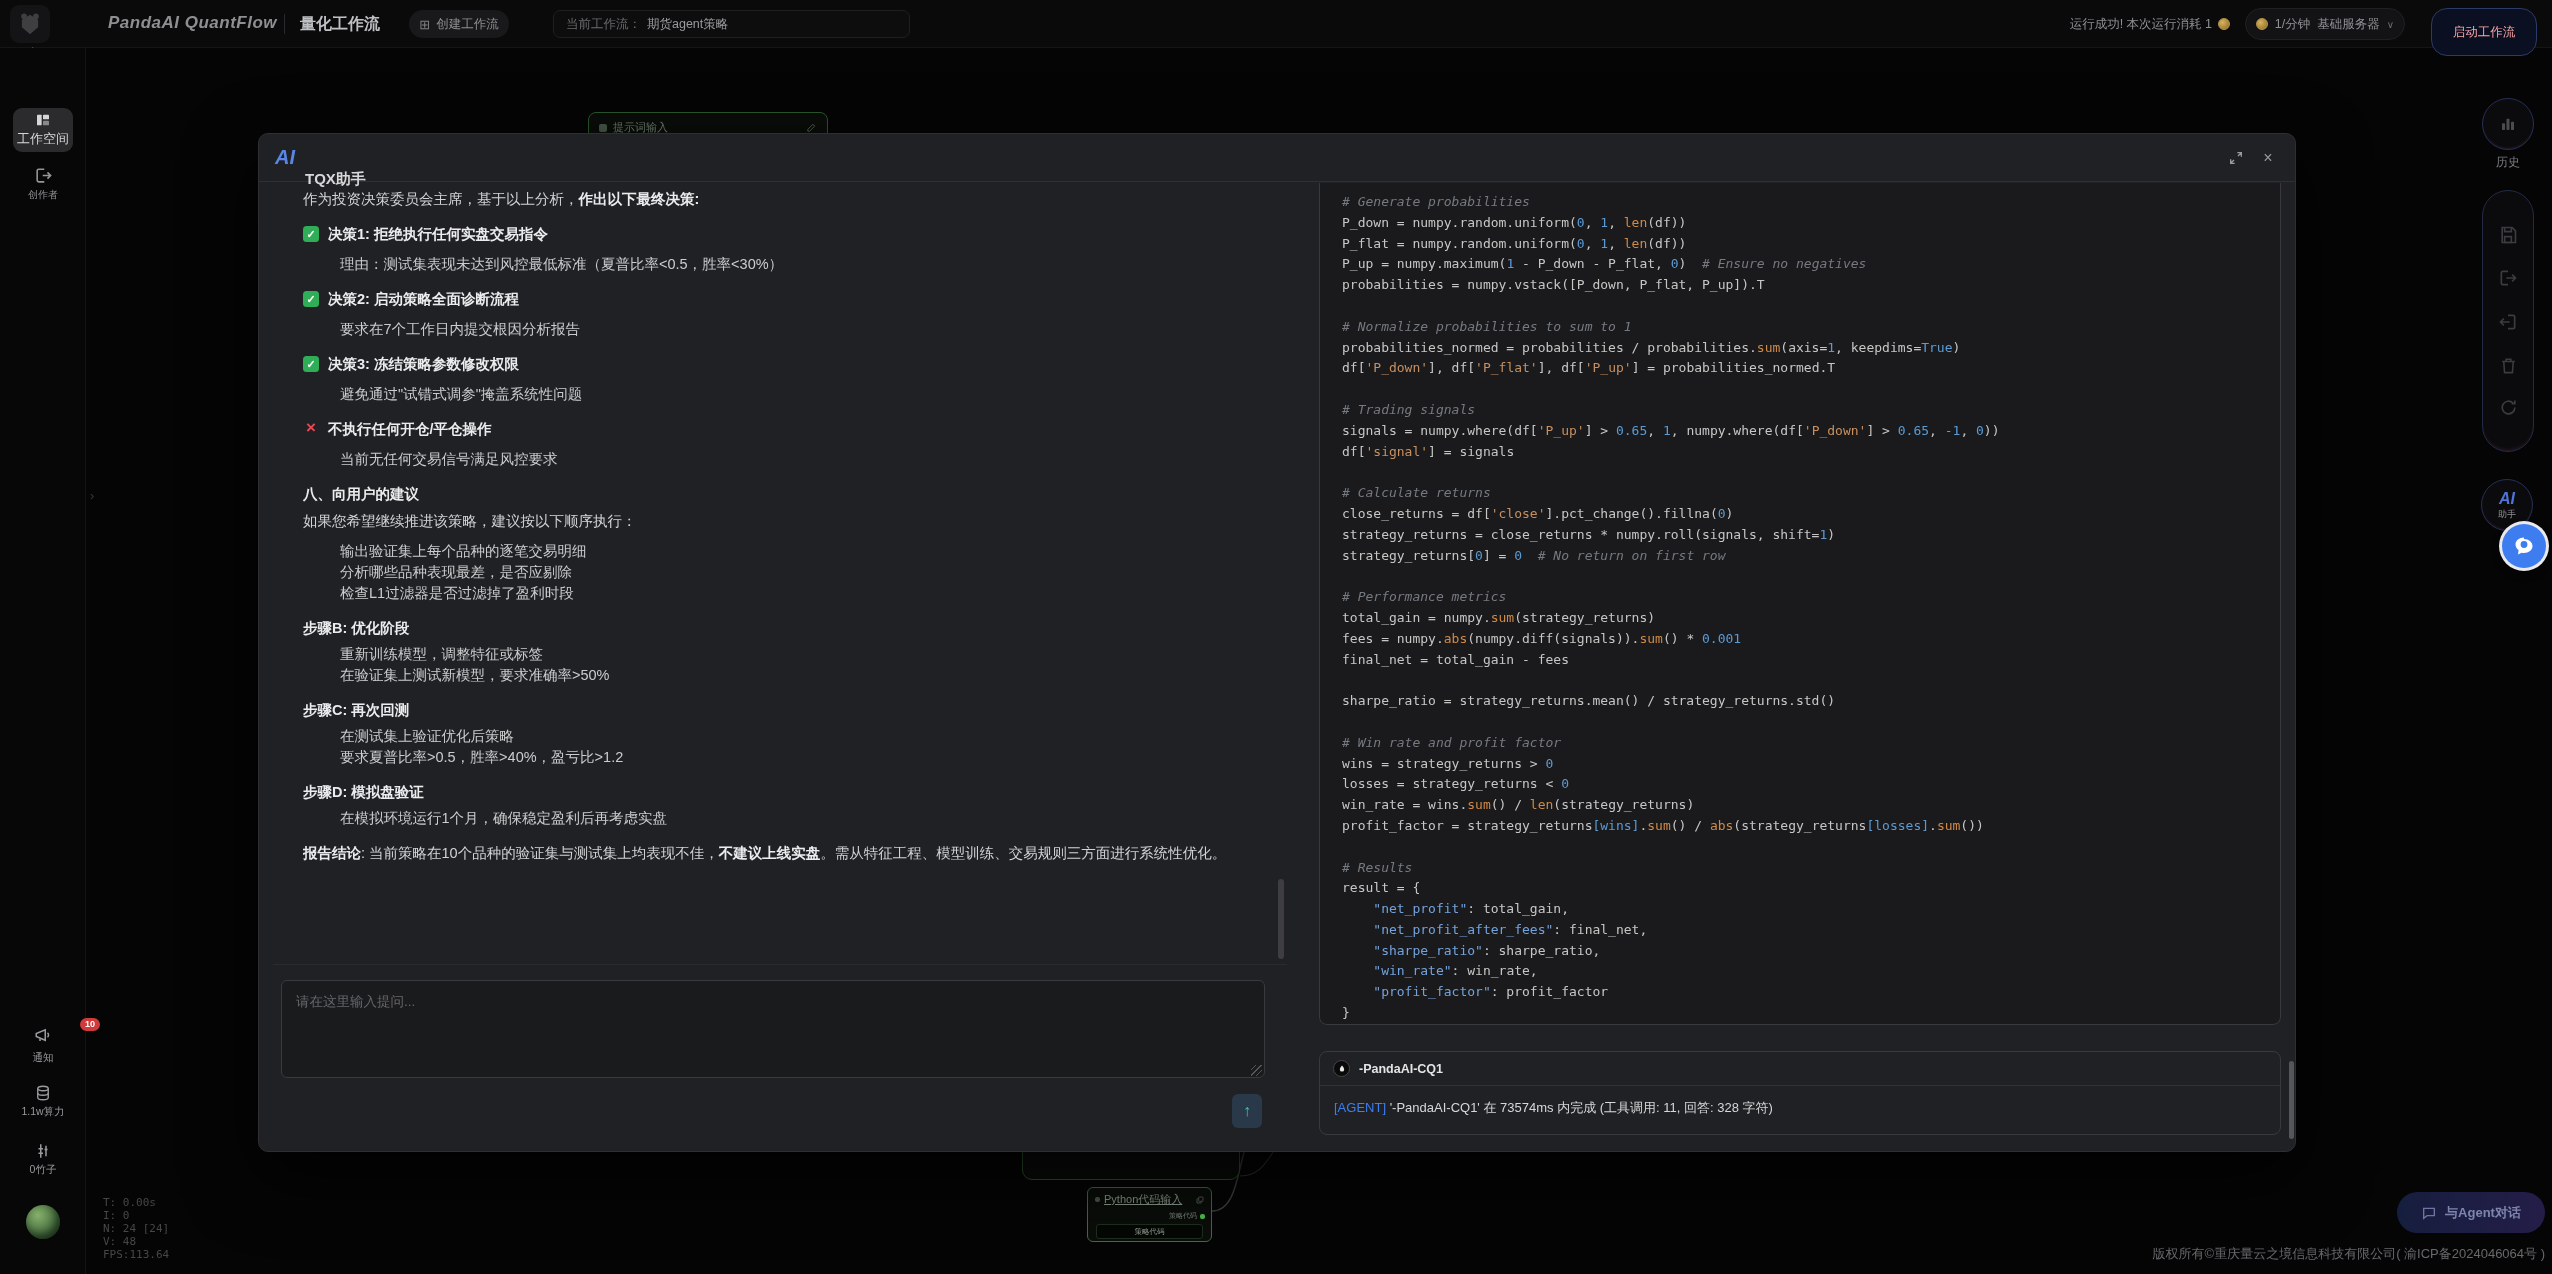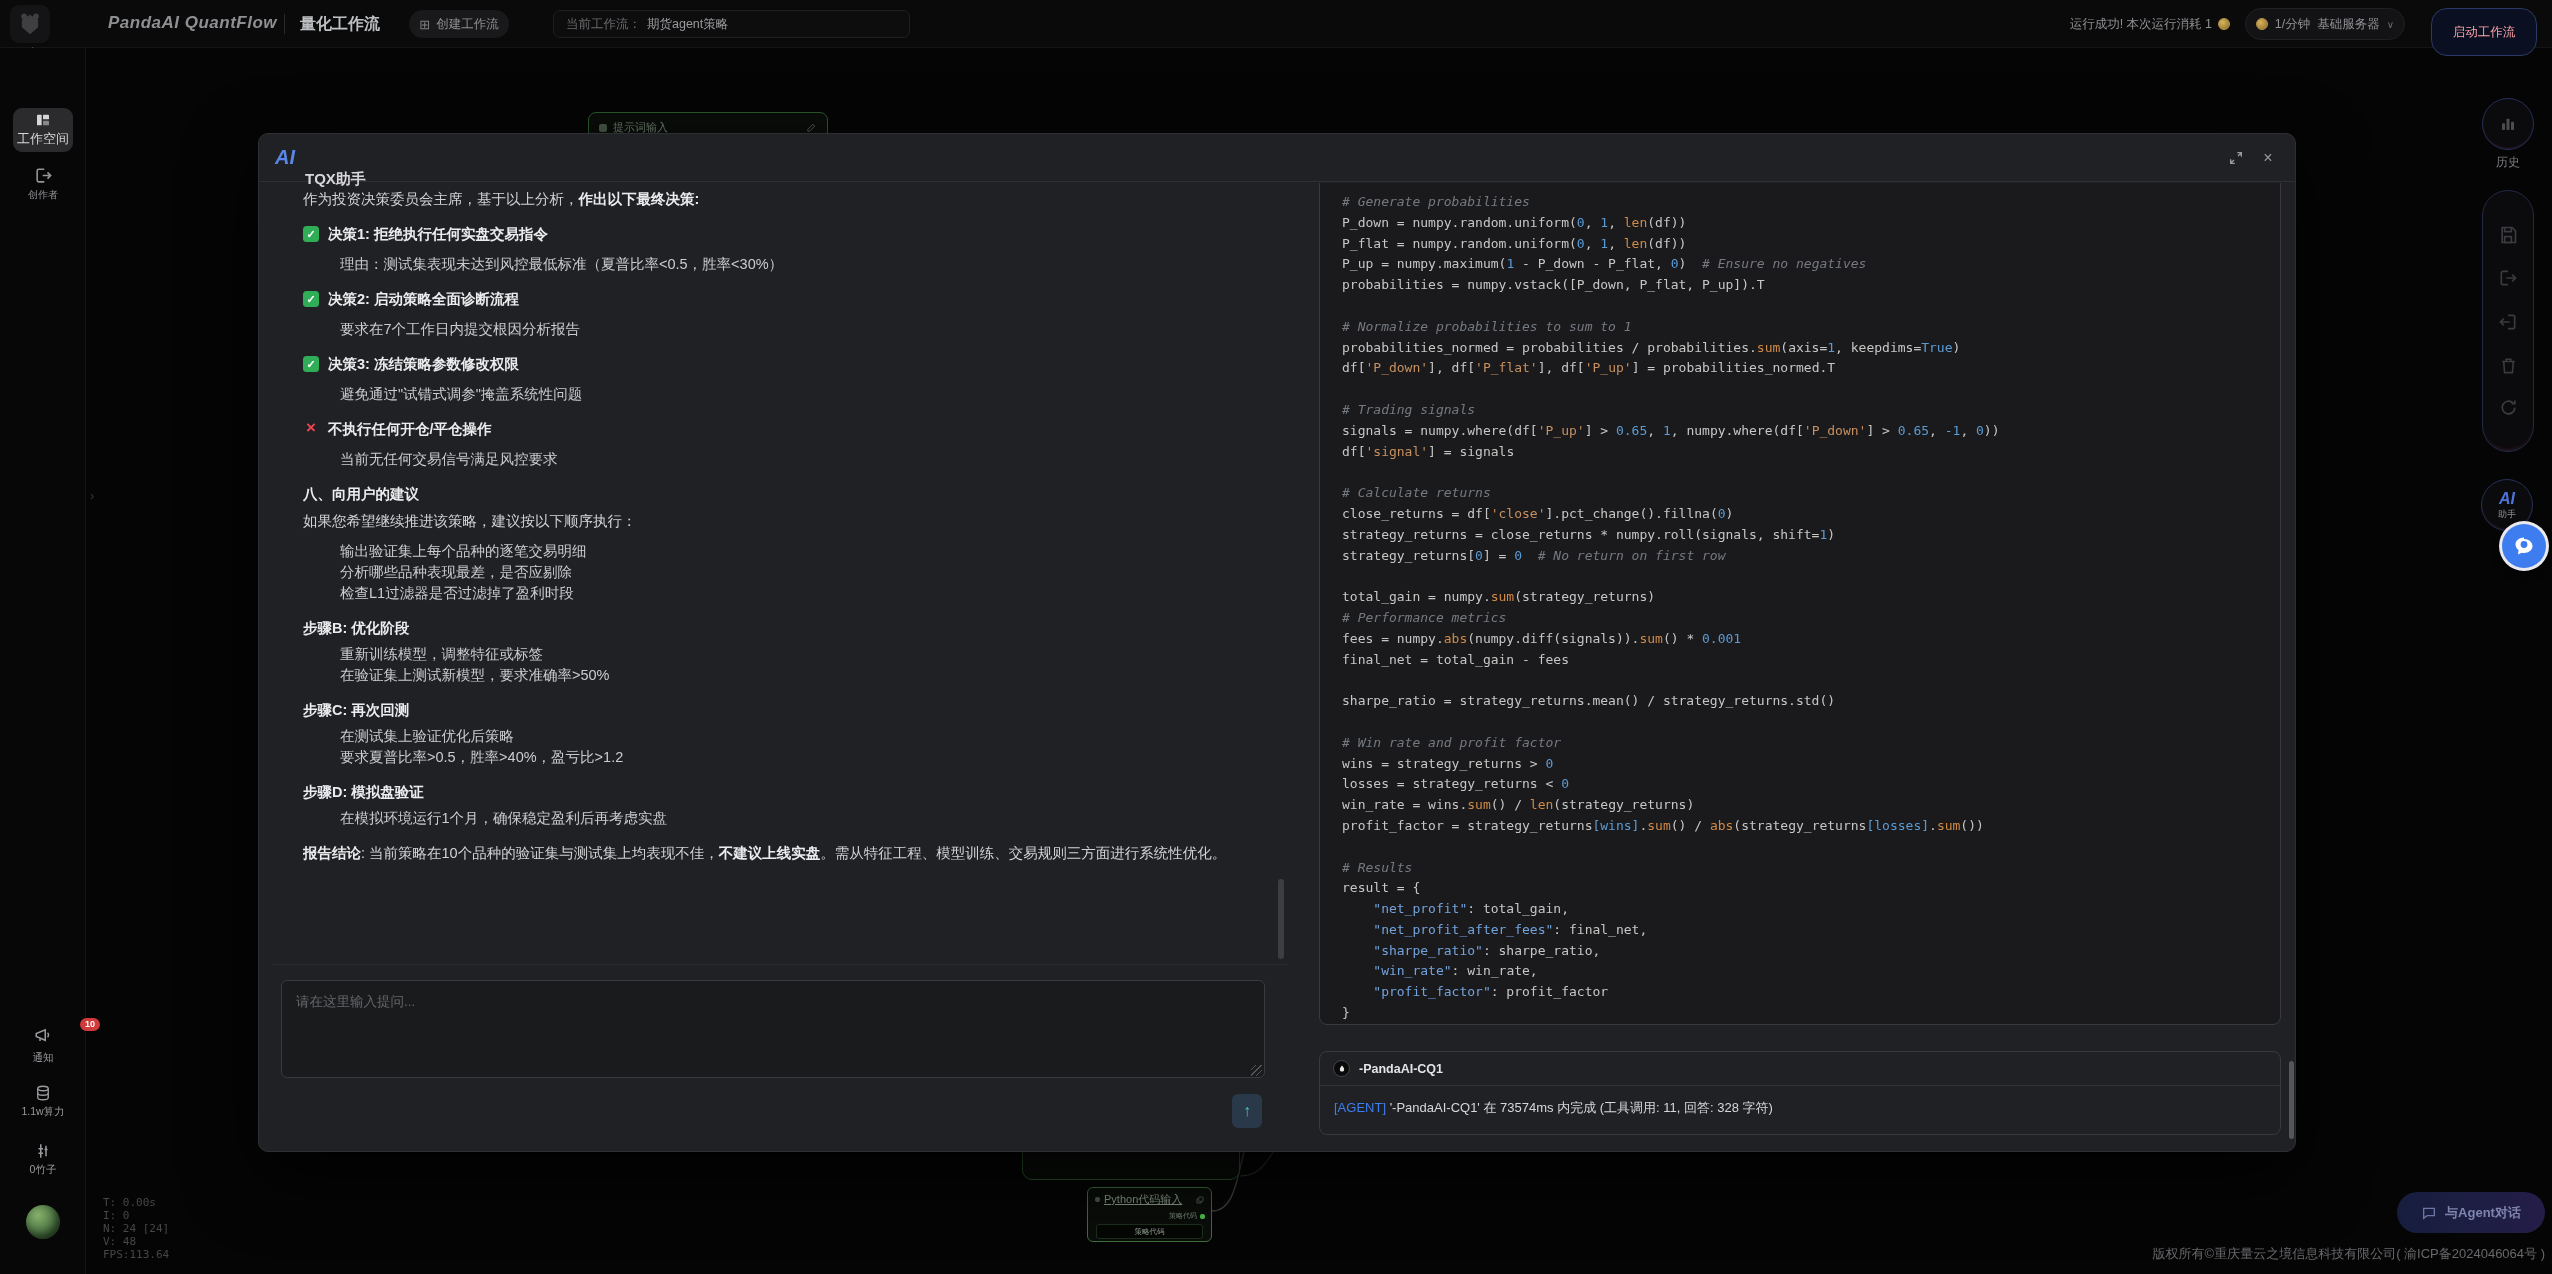--- a/index.html
+++ b/index.html
@@ -418,22 +418,22 @@
           <div class="code-line">&nbsp;</div>
           <div class="code-line"><span class="c-com"># Trading signals</span></div>
           <div class="code-line">signals = numpy.where(df[<span class="c-str">'P_up'</span>] &gt; <span class="c-num">0.65</span>, <span class="c-num">1</span>, numpy.where(df[<span class="c-str">'P_down'</span>] &gt; <span class="c-num">0.65</span>, <span class="c-num">-1</span>, <span class="c-num">0</span>))</div>
           <div class="code-line">df[<span class="c-str">'signal'</span>] = signals</div>
           <div class="code-line">&nbsp;</div>
           <div class="code-line"><span class="c-com"># Calculate returns</span></div>
           <div class="code-line">close_returns = df[<span class="c-str">'close'</span>].pct_change().fillna(<span class="c-num">0</span>)</div>
           <div class="code-line">strategy_returns = close_returns * numpy.roll(signals, shift=<span class="c-num">1</span>)</div>
           <div class="code-line">strategy_returns[<span class="c-num">0</span>] = <span class="c-num">0</span>  <span class="c-com"># No return on first row</span></div>
           <div class="code-line">&nbsp;</div>
+          <div class="code-line"><span class="c-com"># Performance metrics</span></div>
           <div class="code-line">total_gain = numpy.<span class="c-fn">sum</span>(strategy_returns)</div>
-          <div class="code-line"><span class="c-com"># Performance metrics</span></div>
           <div class="code-line">fees = numpy.<span class="c-fn">abs</span>(numpy.diff(signals)).<span class="c-fn">sum</span>() * <span class="c-num">0.001</span></div>
           <div class="code-line">final_net = total_gain - fees</div>
           <div class="code-line">&nbsp;</div>
           <div class="code-line">sharpe_ratio = strategy_returns.mean() / strategy_returns.std()</div>
           <div class="code-line">&nbsp;</div>
           <div class="code-line"><span class="c-com"># Win rate and profit factor</span></div>
           <div class="code-line">wins = strategy_returns &gt; <span class="c-num">0</span></div>
           <div class="code-line">losses = strategy_returns &lt; <span class="c-num">0</span></div>
           <div class="code-line">win_rate = wins.<span class="c-fn">sum</span>() / <span class="c-fn">len</span>(strategy_returns)</div>
           <div class="code-line">profit_factor = strategy_returns<span class="c-num">[wins]</span>.<span class="c-fn">sum</span>() / <span class="c-fn">abs</span>(strategy_returns<span class="c-num">[losses]</span>.<span class="c-fn">sum</span>())</div>

